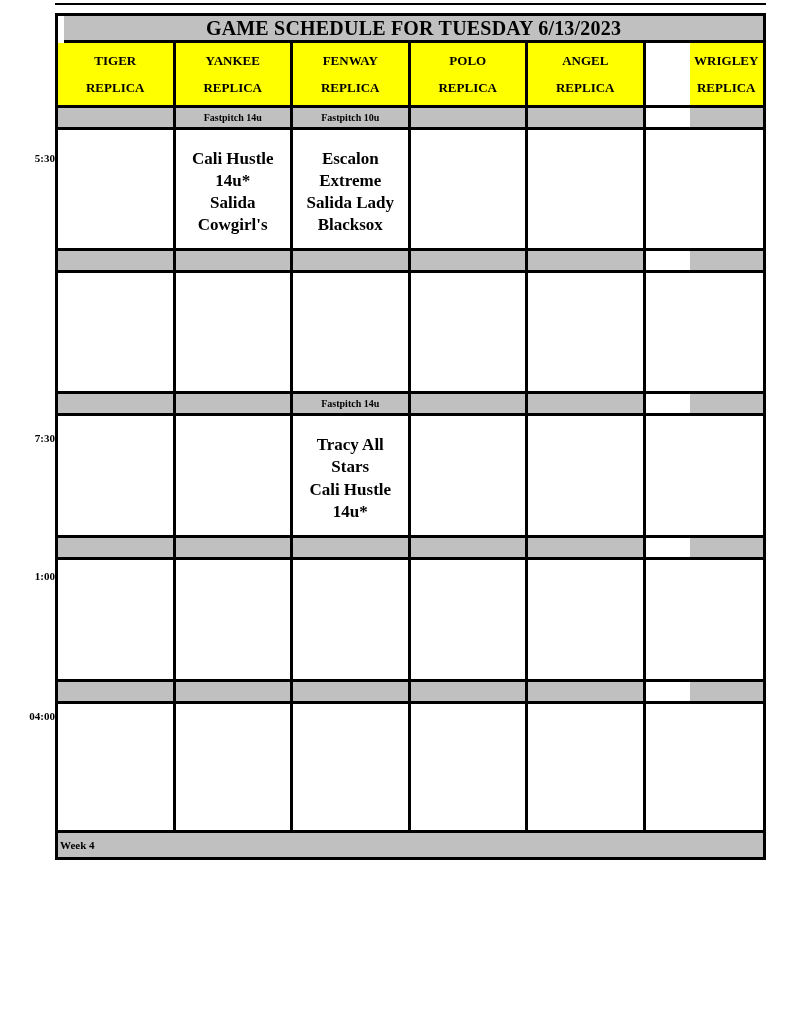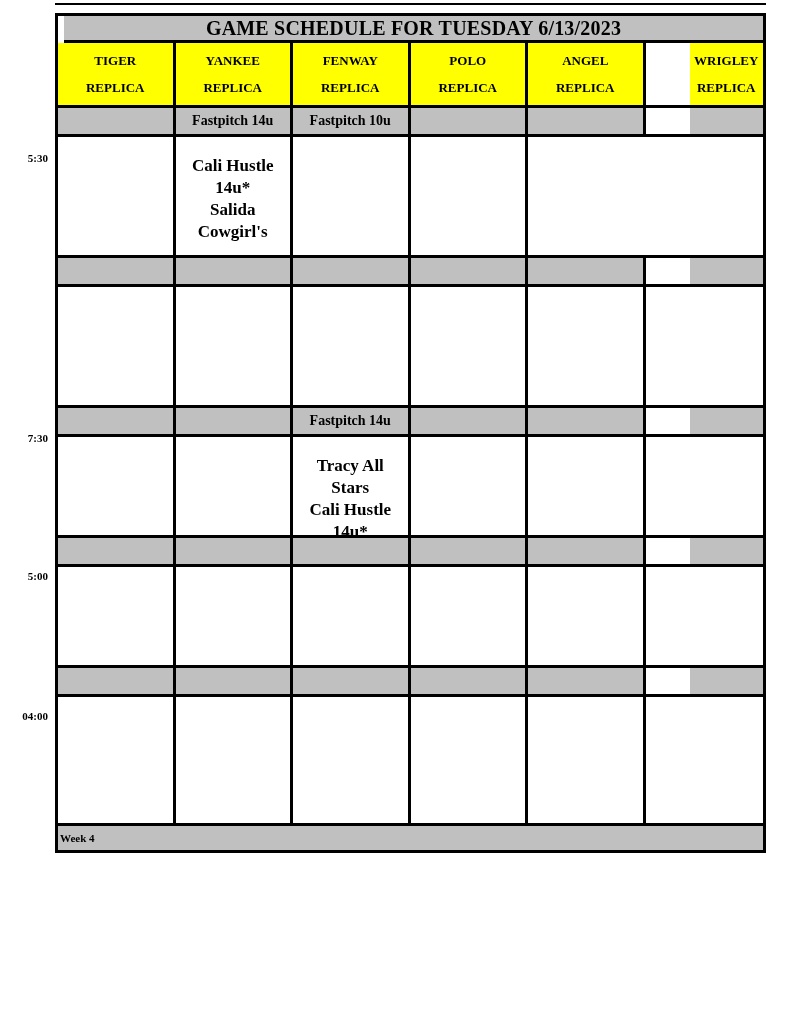--- a/index.html
+++ b/index.html
@@ -43,66 +43,66 @@
   }
   .header-cell {
     height: 62px;
     background: var(--yellow, #ffff00);
     display: flex; flex-direction: column;
     align-items: center; justify-content: center;
     gap: 11px;
     font-weight: bold; font-size: 13px;
   }
   .bar-cell {
-    height: 26px;
+    height: 19px;
     background: var(--bar, #c0c0c0);
     display: flex; align-items: center; justify-content: center;
-    font-weight: bold; font-size: 14px; line-height: 1;
+    font-weight: bold; font-size: 10px; line-height: 1;
   }
   .game-cell {
     height: 118px;
     box-sizing: border-box;
     padding: 18px 4px 12px;
     display: flex; flex-direction: column;
     justify-content: space-between; align-items: center;
     text-align: center;
     font-weight: bold; font-size: 17px; line-height: 1.3;
     background: #ffffff;
   }
-  .g2 .game-cell, .g3 .game-cell { height: 98px; }
+  .g2 .game-cell, .g3 .game-cell { height: 119px; }
   .g4 .game-cell { height: 126px; }
   .team { width: 100%; }
   .row-footer {
     height: 24px;
     background: var(--bar, #c0c0c0);
     display: flex; align-items: center; justify-content: space-between;
     box-sizing: border-box;
     padding: 0 36px 0 2px;
     font-weight: bold; font-size: 11px;
   }
   .time-label {
     position: absolute;
-    left: 0; width: 48px;
+    left: 7px; width: 48px;
     text-align: right;
     font-weight: bold; font-size: 11px;
   }
   .t0 { top: 152px; }
   .t2 { top: 432px; }
   .t3 { top: 570px; }
   .t4 { top: 710px; }
 </style>
 </head>
 <body>
 
 <div class="sheet" style="--yellow: #ffff00; --bar: #c0c0c0; --grid: #000000;">
   <div class="top-rule"></div>
 
   <div class="time-label t0">5:30</div>
   <div class="time-label t2">7:30</div>
-  <div class="time-label t3">5:00</div>
+  <div class="time-label t3">1:00</div>
   <div class="time-label t4">04:00</div>
 
   <div class="schedule">
 
     <div class="row-title">GAME SCHEDULE FOR TUESDAY 6/13/2023</div>
 
     <div class="grid-row">
       <div class="cell header-cell">
         <div>TIGER</div>
         <div>REPLICA</div>
@@ -140,20 +140,24 @@
     <div class="grid-row g0">
       <div class="cell game-cell">
         <div class="team"></div>
         <div class="team"></div>
       </div>
       <div class="cell game-cell">
         <div class="team">Cali Hustle 14u*</div>
         <div class="team">Salida Cowgirl's</div>
       </div>
       <div class="cell game-cell">
+        <div class="team">Escalon Extreme</div>
+        <div class="team">Salida Lady Blacksox</div>
+      </div>
+      <div class="cell game-cell">
         <div class="team"></div>
         <div class="team"></div>
       </div>
       <div class="cell game-cell">
         <div class="team"></div>
         <div class="team"></div>
       </div>
       <div class="cell game-cell">
         <div class="team"></div>
         <div class="team"></div>

